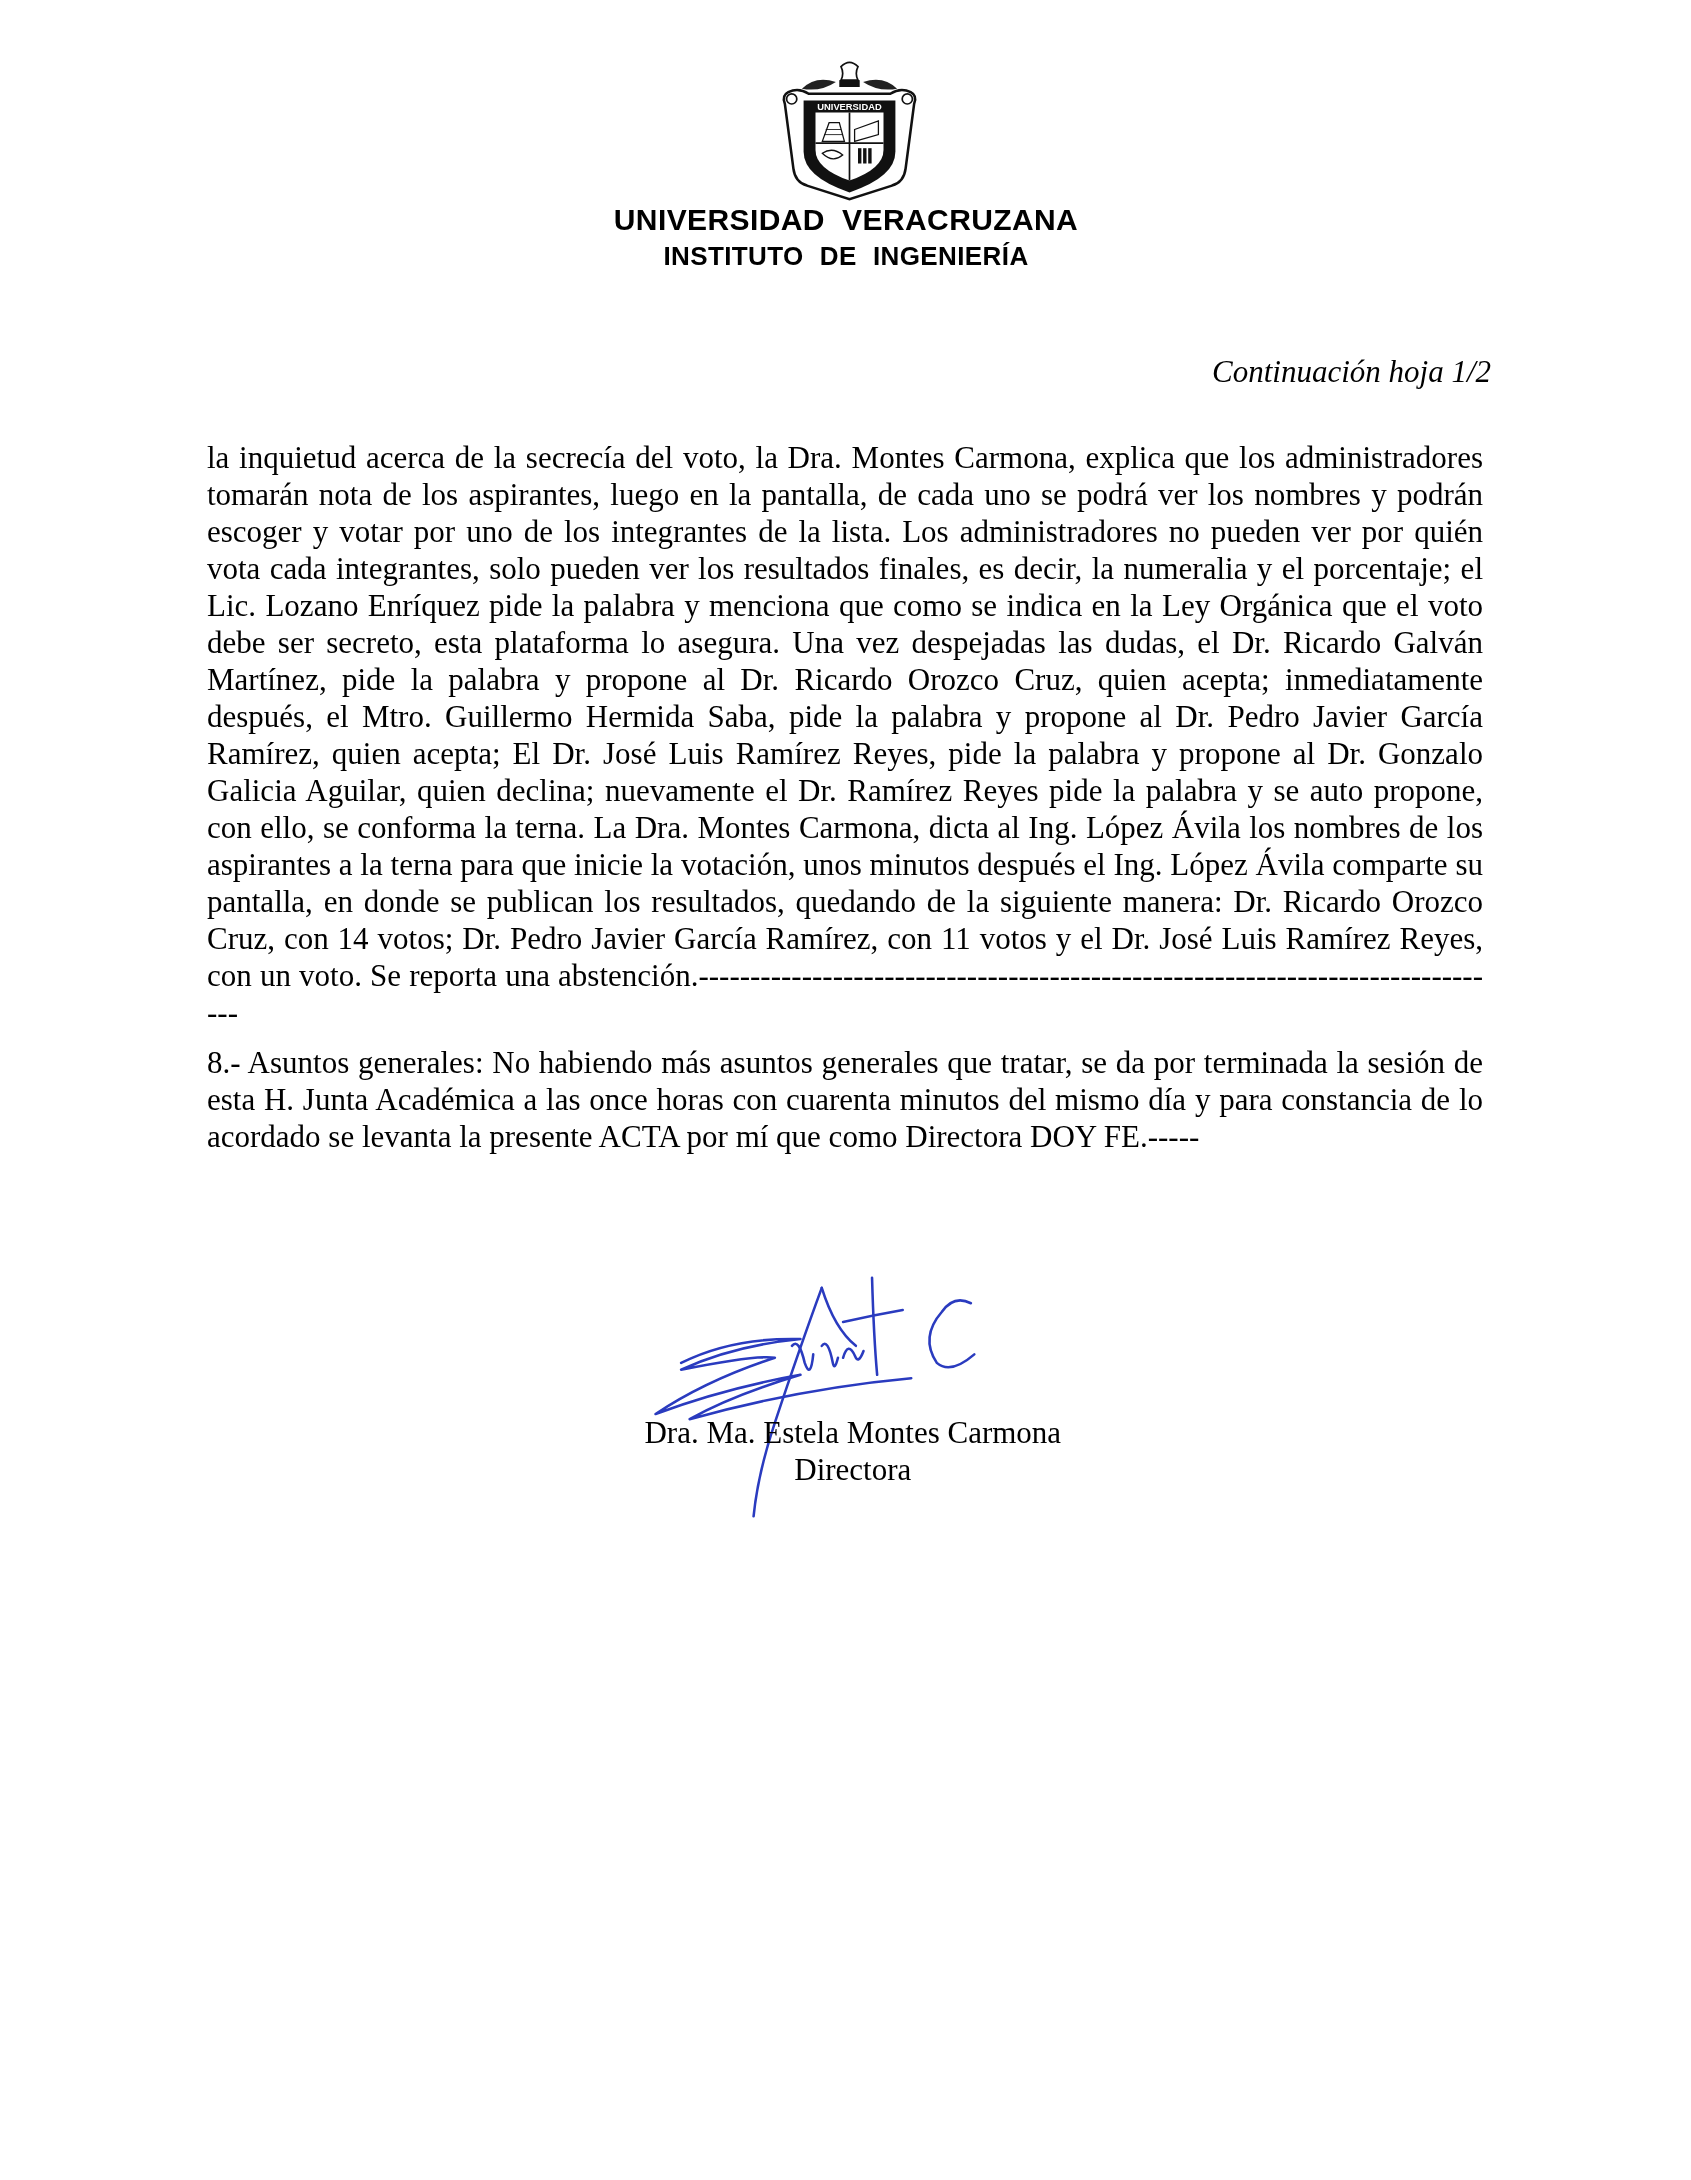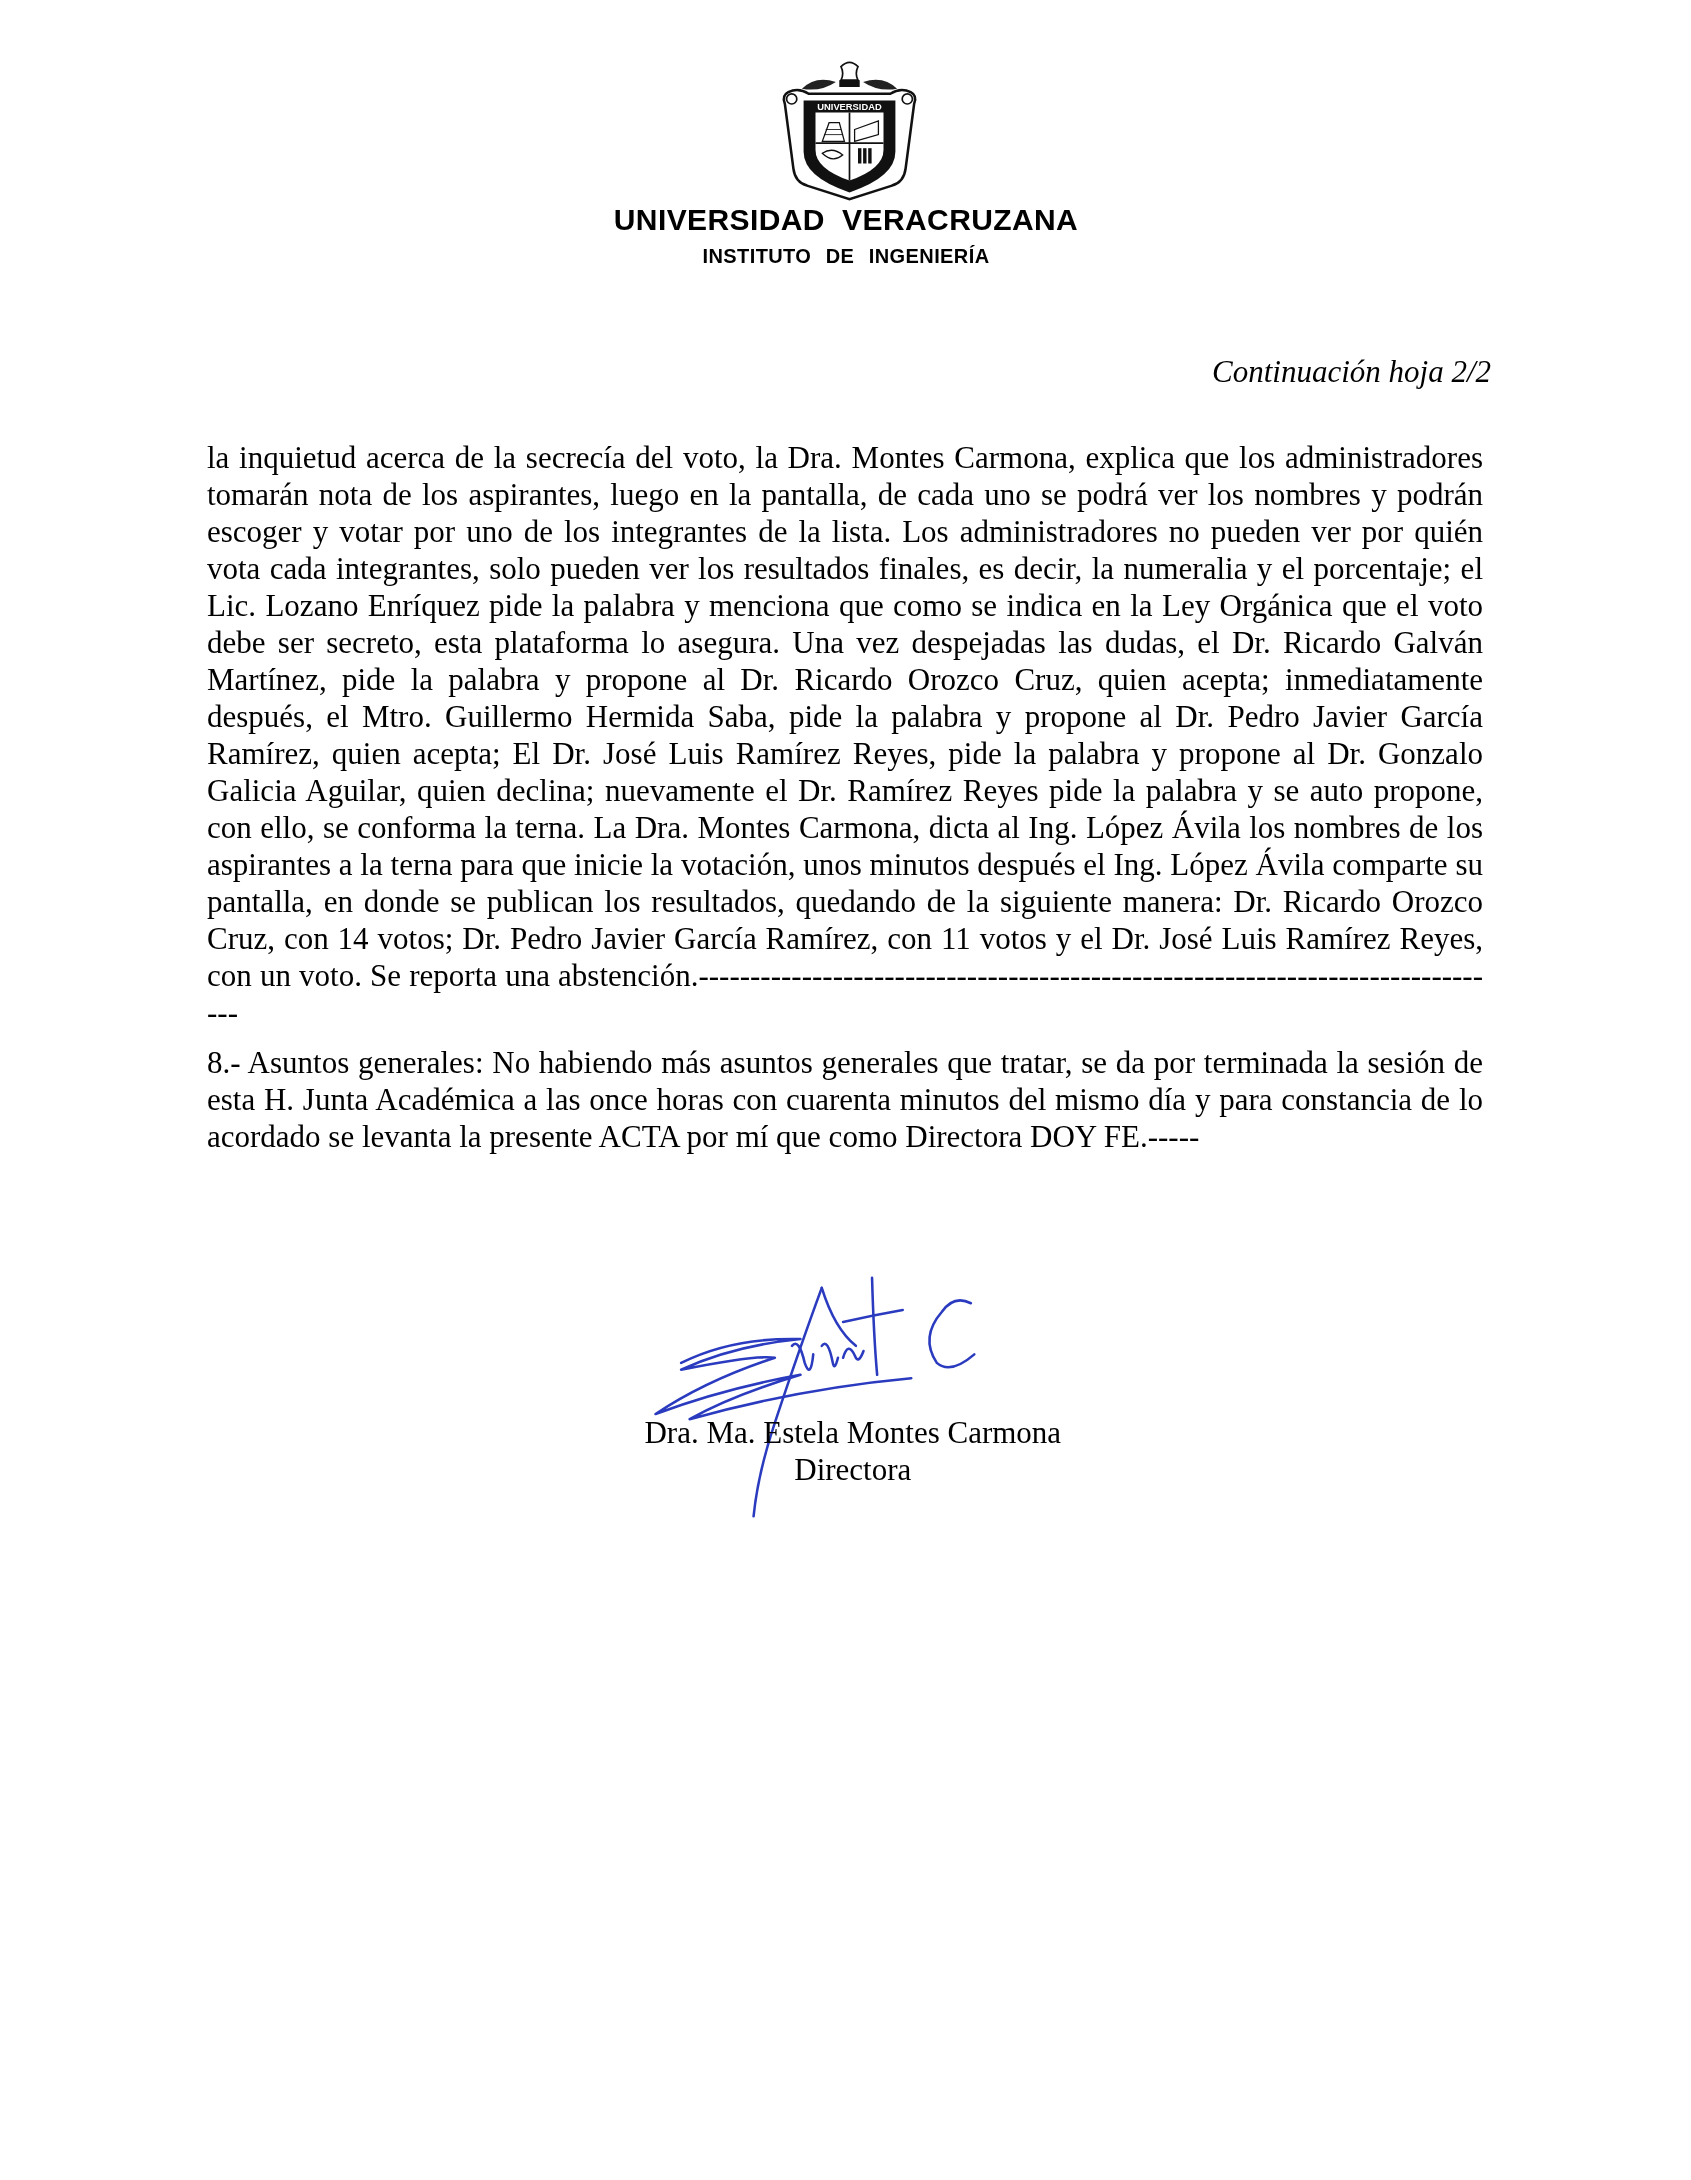--- a/index.html
+++ b/index.html
@@ -31,21 +31,21 @@
       letter-spacing: 0.4px;
     }
     .header.univ {
       top: 201px;
       font-size: 30px;
       line-height: 37px;
       word-spacing: 8.5px;
     }
     .header.inst {
       top: 239px;
-      font-size: 20px;
+      font-size: 26px;
       line-height: 34px;
       word-spacing: 8.5px;
     }
     .continuation {
       position: absolute;
       right: 201px;
       top: 353px;
       font-family: "Liberation Serif", serif;
       font-style: italic;
       font-size: 31px;
@@ -116,21 +116,21 @@
 
   <path d="M58 112 Q70 104 82 114 Q70 124 58 112 Z" fill="none" stroke="#111" stroke-width="1.5"></path>
   <rect x="100" y="106" width="4" height="18" fill="#111"></rect>
   <rect x="106" y="106" width="4" height="18" fill="#111"></rect>
   <rect x="112" y="106" width="4" height="18" fill="#111"></rect>
 </svg>
 
 <div class="header univ">UNIVERSIDAD  VERACRUZANA</div>
 <div class="header inst">INSTITUTO  DE  INGENIERÍA</div>
 
-<div class="continuation">Continuación hoja 2/2</div>
+<div class="continuation">Continuación hoja 1/2</div>
 
 <div class="body-text">
   <p class="last-full">la inquietud acerca de la secrecía del voto, la Dra. Montes Carmona, explica que los administradores tomarán nota de los aspirantes, luego en la pantalla, de cada uno se podrá ver los nombres y podrán escoger y votar por uno de los integrantes de la lista. Los administradores no pueden ver por quién vota cada integrantes, solo pueden ver los resultados finales, es decir, la numeralia y el porcentaje; el Lic. Lozano Enríquez pide la palabra y menciona que como se indica en la Ley Orgánica que el voto debe ser secreto, esta plataforma lo asegura. Una vez despejadas las dudas, el Dr. Ricardo Galván Martínez, pide la palabra y propone al Dr. Ricardo Orozco Cruz, quien acepta; inmediatamente después, el Mtro. Guillermo Hermida Saba, pide la palabra y propone al Dr. Pedro Javier García Ramírez, quien acepta; El Dr. José Luis Ramírez Reyes, pide la palabra y propone al Dr. Gonzalo Galicia Aguilar, quien declina; nuevamente el Dr. Ramírez Reyes pide la palabra y se auto propone, con ello, se conforma la terna. La Dra. Montes Carmona, dicta al Ing. López Ávila los nombres de los aspirantes a la terna para que inicie la votación, unos minutos después el Ing. López Ávila comparte su pantalla, en donde se publican los resultados, quedando de la siguiente manera: Dr. Ricardo Orozco Cruz, con 14 votos; Dr. Pedro Javier García Ramírez, con 11 votos y el Dr. José Luis Ramírez Reyes, con un voto. Se reporta una abstención.-------------------------------------------------------------------------------</p>
   <p>8.- Asuntos generales: No habiendo más asuntos generales que tratar, se da por terminada la sesión de esta H. Junta Académica a las once horas con cuarenta minutos del mismo día y para constancia de lo acordado se levanta la presente ACTA por mí que como Directora DOY FE.-----</p>
 </div>
 
 <svg class="signature" viewBox="0 0 440 300" xmlns="http://www.w3.org/2000/svg">
   <g fill="none" stroke="#2a3bbf" stroke-width="3" stroke-linecap="round" stroke-linejoin="round">
     <path d="M60 110 Q120 80 200 82 Q120 90 60 118 Q150 100 170 104 Q90 130 30 170 Q110 140 200 124 Q120 148 70 176 Q200 140 330 128"></path>
     <path d="M225 22 Q200 90 170 180 Q150 240 145 290"></path>

